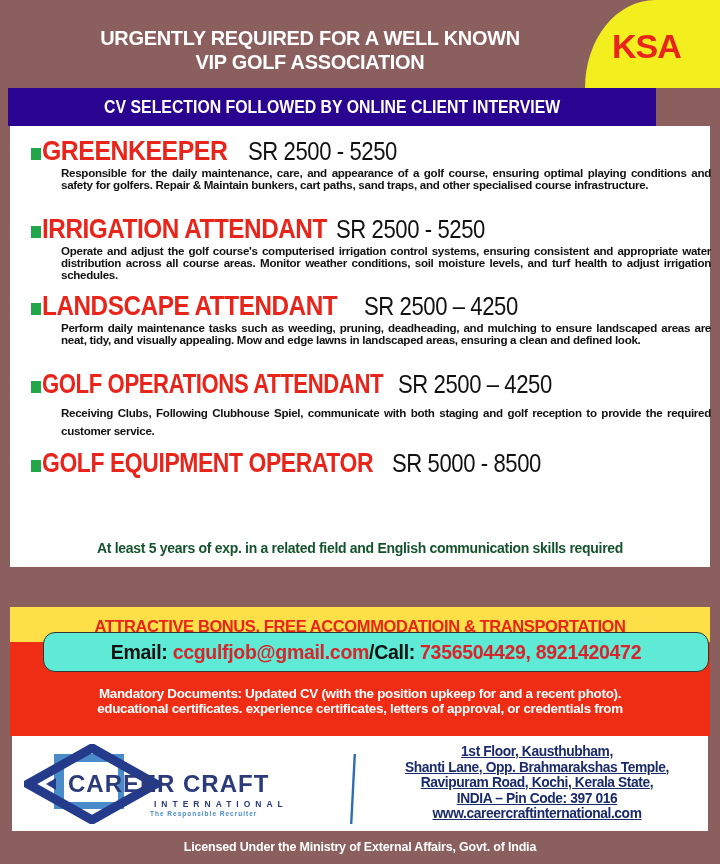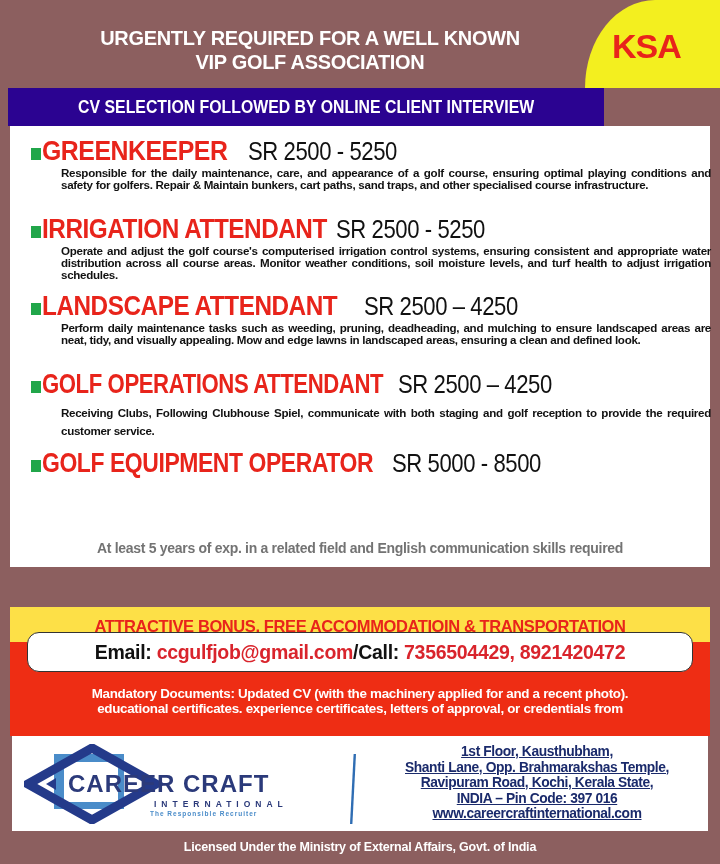--- a/index.html
+++ b/index.html
@@ -2,36 +2,36 @@
 <html><head>
 <meta charset="utf-8">
 <style>
   * { box-sizing: border-box; margin: 0; padding: 0; }
   body { width: 720px; height: 864px; background: #8c5f5f; font-family: "Liberation Sans", sans-serif; position: relative; overflow: hidden; }
   .frame { position: absolute; left: 0; top: 0; width: 720px; height: 864px; background: #8c5f5f; }
   .header { position: absolute; left: 0; top: 0; width: 720px; height: 88px; }
   .header-title { position: absolute; left: 0; top: 26px; width: 620px; text-align: center; color: #fff; font-family: "Liberation Sans", sans-serif; font-weight: bold; font-size: 21px; line-height: 24px; transform: scaleX(0.95); letter-spacing: -0.3px; }
   .ksa-badge { position: absolute; left: 585px; top: 0; width: 140px; height: 88px; background: #f3ef1f; border-radius: 70px 0 0 0 / 88px 0 0 0; overflow: hidden; }
   .ksa-badge span { position: absolute; left: 27px; top: 27px; font-weight: bold; font-size: 34px; color: #e8241b; font-family: "Liberation Sans", sans-serif; letter-spacing: -1px; }
-  .banner { position: absolute; left: 8px; top: 88px; width: 596px; height: 38px; background: #2b0391; color: #fff; text-align: center; font-weight: bold; font-size: 18px; line-height: 38px; }
+  .banner { position: absolute; left: 8px; top: 88px; width: 648px; height: 38px; background: #2b0391; color: #fff; text-align: center; font-weight: bold; font-size: 18px; line-height: 38px; }
   .banner span { display: inline-block; transform: scaleX(0.88); }
   .content { position: absolute; left: 10px; top: 126px; width: 700px; height: 441px; background: #fff; }
   .job { position: absolute; left: 26px; width: 680px; }
   .job-title-row { display: flex; align-items: baseline; white-space: nowrap; }
   .bullet { position: absolute; left: -5px; width: 10px; height: 12px; background: #21a64a; }
   .job-title { font-weight: bold; font-size: 27px; color: #e8241b; letter-spacing: -0.5px; display: inline-block; transform-origin: left; }
   .salary { font-family: "Liberation Sans Narrow", "Liberation Sans", sans-serif; font-size: 26px; color: #111; margin-left: 12px; letter-spacing: -0.5px; transform-origin: left; display: inline-block; }
   .desc { font-weight: bold; font-size: 11.6px; line-height: 12px; color: #111; margin-left: 25px; width: 650px; text-align: justify; letter-spacing: -0.3px; }
   .desc.loose { line-height: 18px; }
-  .req { position: absolute; left: 0; top: 414px; width: 700px; text-align: center; color: #737373; font-weight: bold; font-size: 14px; letter-spacing: -0.3px; }
+  .req { position: absolute; left: 0; top: 414px; width: 700px; text-align: center; color: #14532d; font-weight: bold; font-size: 14px; letter-spacing: -0.3px; }
   .yellow { position: absolute; left: 10px; top: 567px; width: 700px; height: 75px; background: #fde047; margin-top: 40px; }
   .bonus1 { position: absolute; left: 0; top: 10px; width: 700px; text-align: center; color: #e8241b; font-weight: bold; font-size: 16.5px; letter-spacing: -0.4px; }
   .bonus2 { position: absolute; left: 0; top: 33px; width: 700px; text-align: center; color: #111; font-weight: bold; font-size: 15.5px; letter-spacing: -0.4px; }
   .red { position: absolute; left: 10px; top: 642px; width: 700px; height: 94px; background: #ee2d14; }
-  .contact-pill { position: absolute; left: 27px; top: 632px; width: 666px; height: 40px; background: #ffffff; border: 1.5px solid #333; border-radius: 12px; text-align: center; line-height: 38px; font-weight: bold; font-size: 19.5px; white-space: nowrap; letter-spacing: -0.3px; }
+  .contact-pill { position: absolute; left: 43px; top: 632px; width: 666px; height: 40px; background: #5eead4; border: 1.5px solid #333; border-radius: 12px; text-align: center; line-height: 38px; font-weight: bold; font-size: 19.5px; white-space: nowrap; letter-spacing: -0.3px; }
   .contact-pill .lbl { color: #111; }
   .contact-pill .val { color: #d9242c; }
   .docs { position: absolute; left: 0; top: 44px; width: 700px; text-align: center; color: #fff; font-size: 13.4px; line-height: 15px; font-weight: bold; letter-spacing: -0.3px; }
   .footer-card { position: absolute; left: 12px; top: 736px; width: 696px; height: 95px; background: #fff; }
   .logo { position: absolute; left: 12px; top: 8px; width: 290px; height: 80px; }
   .logo-name { position: absolute; left: 44px; top: 26px; font-family: "Liberation Sans", sans-serif; font-weight: bold; font-size: 24px; color: #2b3a7a; letter-spacing: 1px; white-space: nowrap; }
   .logo-intl { position: absolute; left: 130px; top: 55px; font-size: 8.5px; font-weight: bold; color: #2b3a7a; letter-spacing: 5px; white-space: nowrap; }
   .logo-tag { position: absolute; left: 126px; top: 66px; font-size: 6.5px; font-weight: bold; color: #4a8cc9; letter-spacing: 1px; white-space: nowrap; }
   .divider { position: absolute; left: 338px; top: 18px; width: 6px; height: 70px; background: #2f6db3; clip-path: polygon(60% 0, 100% 0, 40% 100%, 0 100%); }
   .address { position: absolute; left: 360px; top: 8px; width: 330px; text-align: center; color: #1a2a6b; font-weight: bold; font-size: 13.8px; line-height: 15.5px; letter-spacing: -0.4px; text-decoration: underline; }
@@ -104,21 +104,21 @@
   <div class="req">At least 5 years of exp. in a related field and English communication skills required</div>
 </div>
 
 <div class="yellow">
   <div class="bonus1">ATTRACTIVE BONUS, FREE ACCOMMODATIOIN &amp; TRANSPORTATION</div>
   <div class="bonus2">MEDICAL, WORK INSURANCE &amp; IQAMA, 2 YEARS CONTRACT (RENEWABLE)</div>
 </div>
 
 <div class="red">
   <div class="docs">
-    <div>Mandatory Documents: Updated CV (with the machinery applied for and a recent photo).</div>
+    <div>Mandatory Documents: Updated CV (with the position upkeep for and a recent photo).</div>
     <div>educational certificates. experience certificates, letters of approval, or credentials from</div>
   </div>
 </div>
 
 <div class="contact-pill">
   <span class="lbl">Email: </span><span class="val">ccgulfjob@gmail.com</span><span class="lbl">/</span><span class="lbl">Call: </span><span class="val">7356504429, 8921420472</span>
 </div>
 
 <div class="footer-card">
   <div class="logo">

